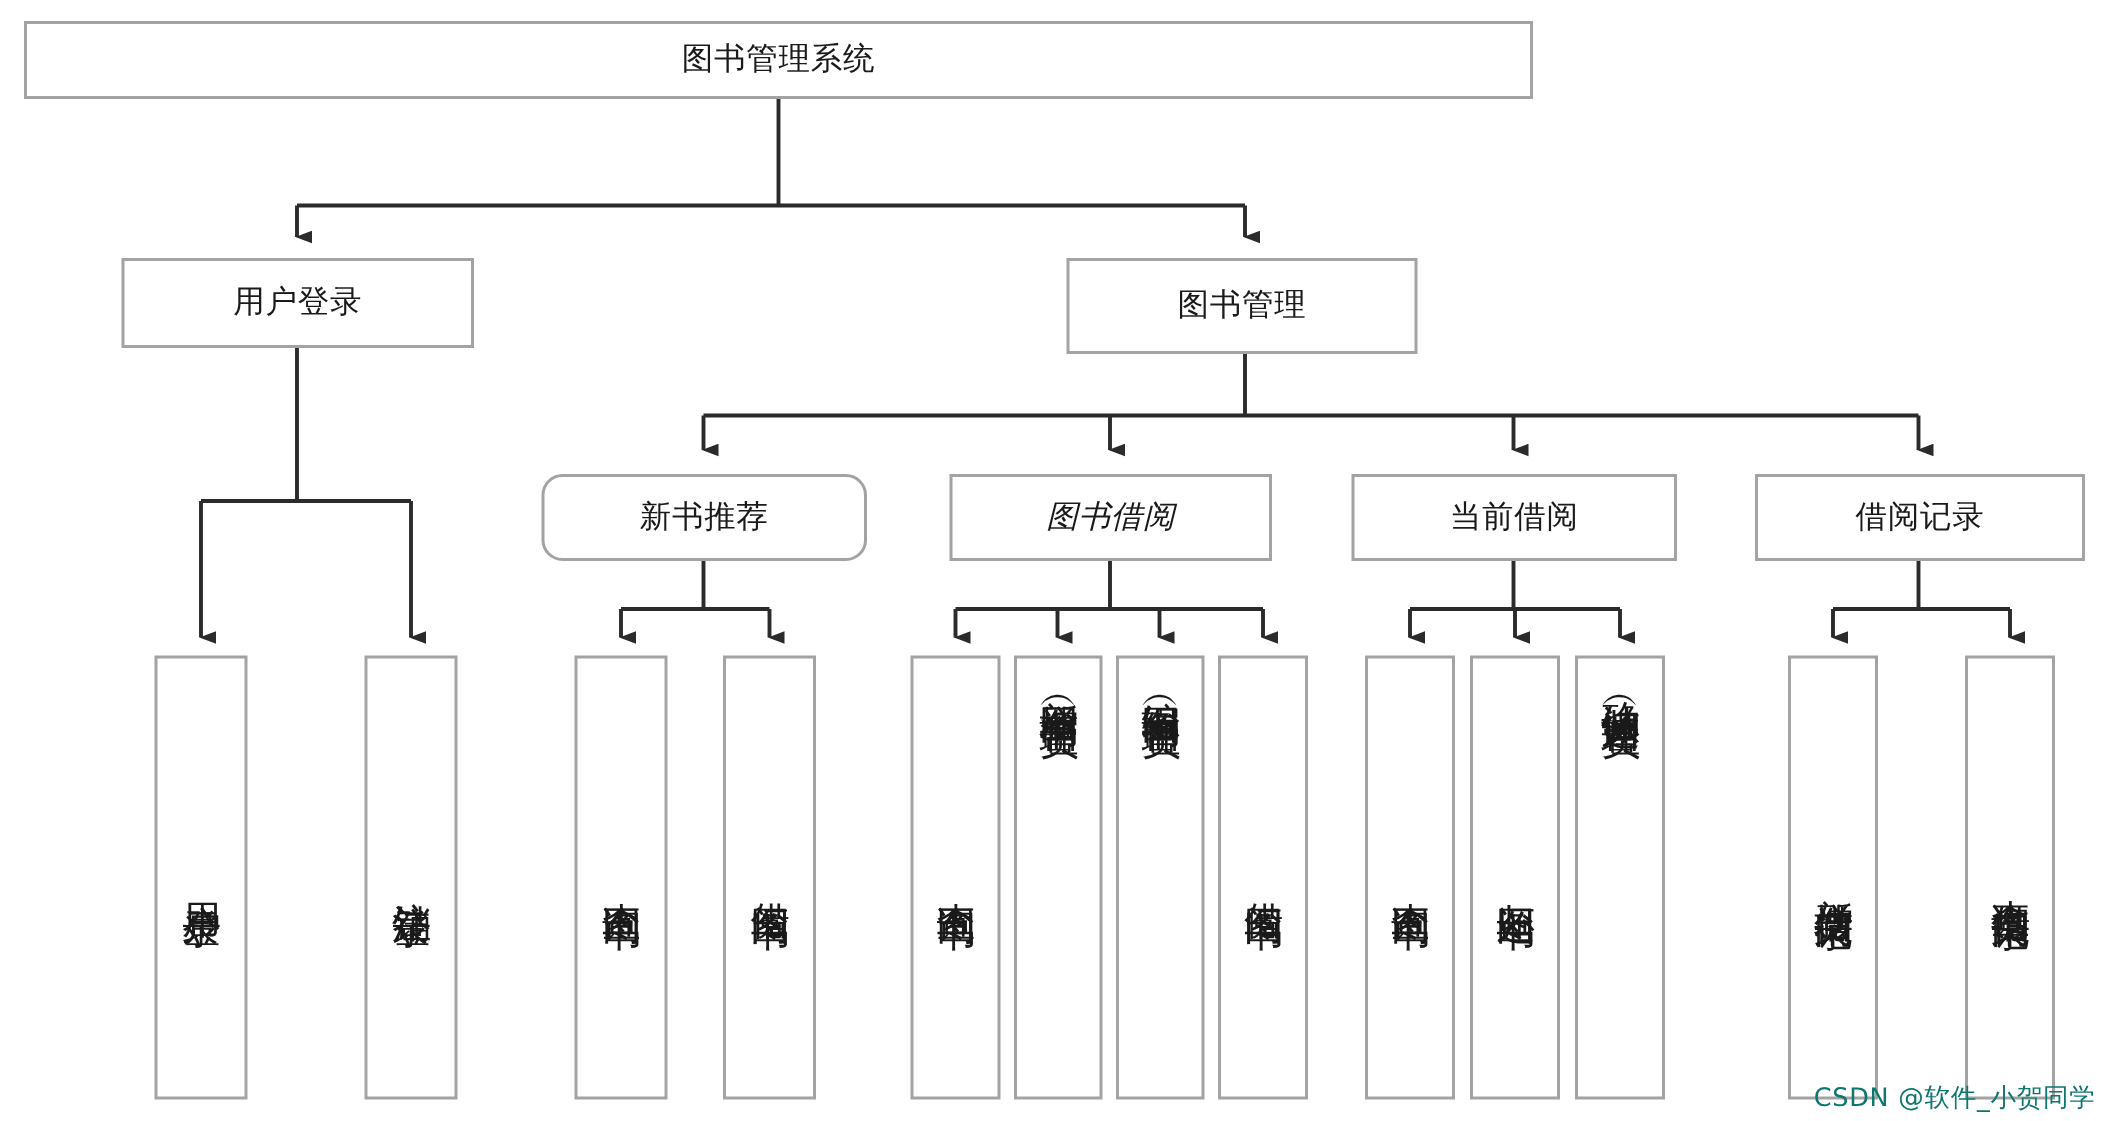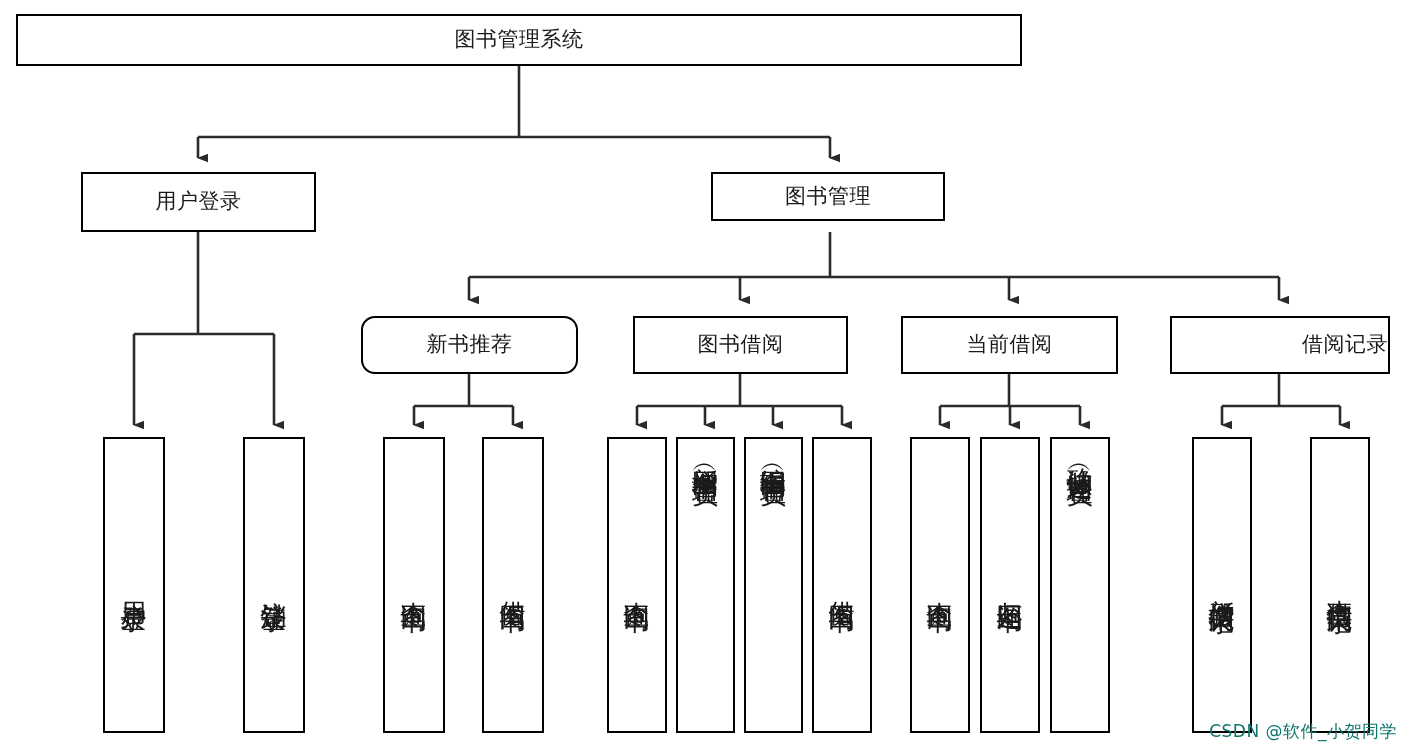--- a/index.html
+++ b/index.html
@@ -22,21 +22,21 @@
     left: 0;
     top: 0;
     width: 1405px;
     height: 747px;
     pointer-events: none;
   }
   .node {
     position: absolute;
     box-sizing: border-box;
     background: #ffffff;
-    border: 2px solid #000000;
+    border: 2px solid #a3a3a3;
     display: flex;
     align-items: center;
     justify-content: center;
     color: #1a1a1a;
   }
   .node.horiz .label {
     font-size: 21px;
     line-height: 1.2;
     white-space: nowrap;
     letter-spacing: 0.5px;
@@ -123,34 +123,34 @@
     </g>
   </svg>
 
   <div class="node horiz" style="left:16px; top:14px; width:1006px; height:52px;">
     <span class="label">图书管理系统</span>
   </div>
 
   <div class="node horiz" style="left:81px; top:172px; width:235px; height:60px;">
     <span class="label">用户登录</span>
   </div>
-  <div class="node horiz" style="left:711px; top:172px; width:234px; height:49px;">
+  <div class="node horiz" style="left:711px; top:172px; width:234px; height:64px;">
     <span class="label">图书管理</span>
   </div>
 
   <div class="node horiz" style="left:361px; top:316px; width:217px; height:58px;border-radius:14px;">
     <span class="label">新书推荐</span>
   </div>
-  <div class="node horiz" style="left:633px; top:316px; width:215px; height:58px;">
+  <div class="node horiz" style="left:633px; top:316px; width:215px; height:58px;font-style:italic;">
     <span class="label">图书借阅</span>
   </div>
   <div class="node horiz" style="left:901px; top:316px; width:217px; height:58px;">
     <span class="label">当前借阅</span>
   </div>
-  <div class="node horiz" style="left:1170px; top:316px; width:220px; height:58px;justify-content:flex-end;">
+  <div class="node horiz" style="left:1170px; top:316px; width:220px; height:58px;">
     <span class="label">借阅记录</span>
   </div>
 
   <div class="node vert mid" style="left:103px; top:437px; width:62px; height:296px;">
     <span class="label">用户登录</span>
   </div>
   <div class="node vert mid" style="left:243px; top:437px; width:62px; height:296px;">
     <span class="label">注销登录</span>
   </div>
 

